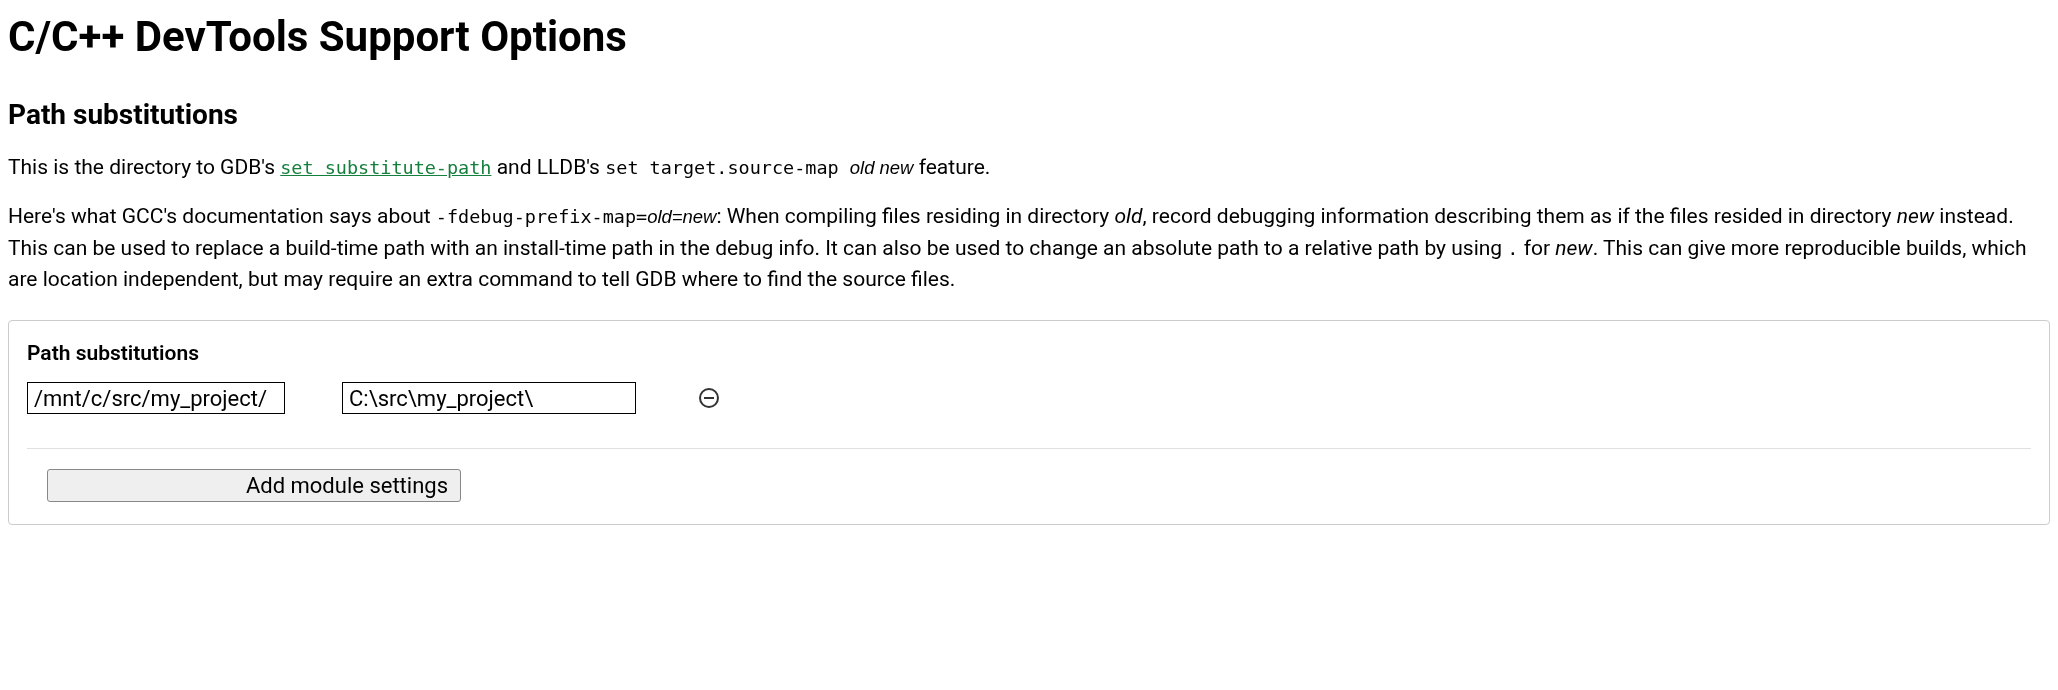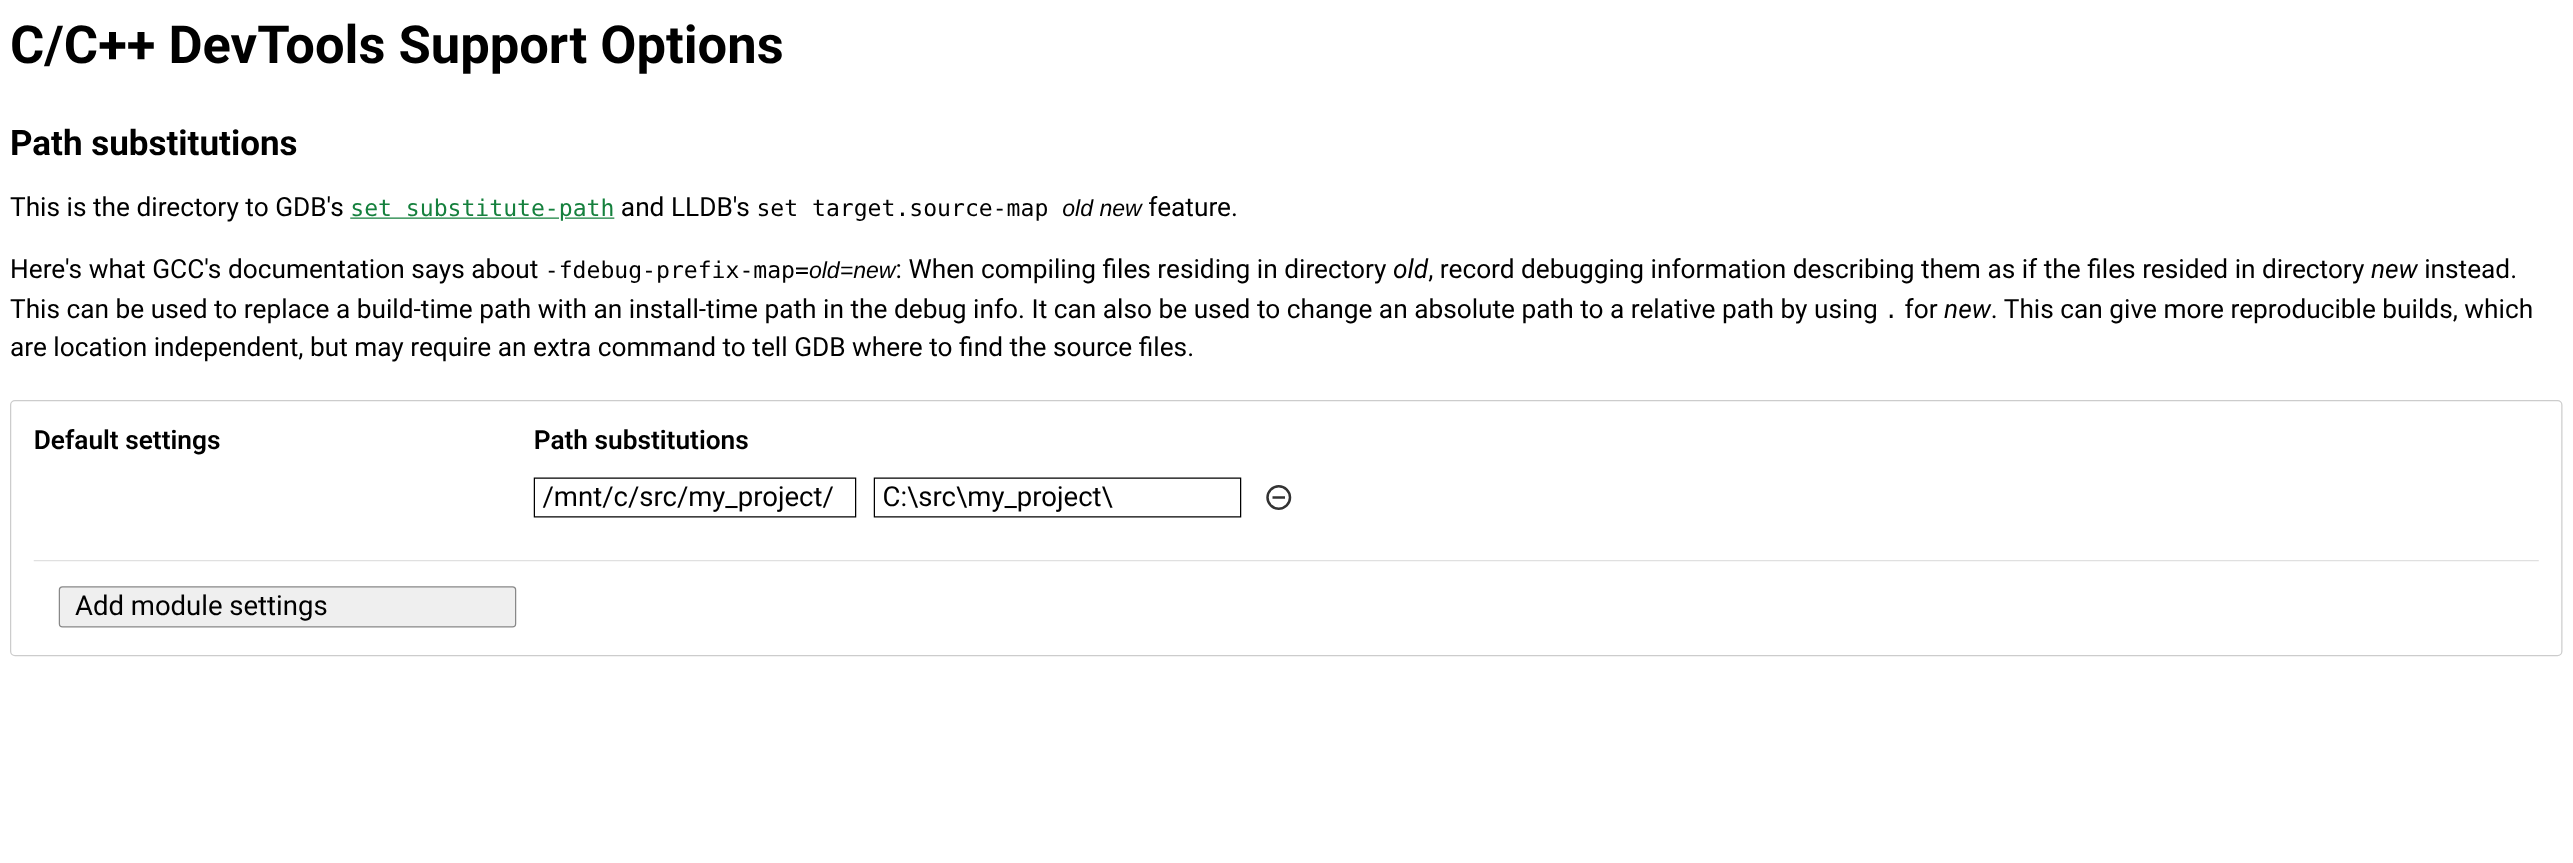--- a/index.html
+++ b/index.html
@@ -69,20 +69,21 @@
     }
     .right-col-label {
       font-weight: 600;
       font-size: 21px;
       margin-bottom: 14px;
     }
     .substitution-row {
       display: flex;
       align-items: center;
       margin-bottom: 12px;
+      gap: 43px;
     }
     .substitution-row input[type="text"] {
       font-size: 22px;
       font-family: inherit;
       padding: 1px 6px;
       height: 32px;
       border: 1px solid #000;
       background: #fff;
       outline: none;
     }
@@ -111,42 +112,41 @@
     }
     hr.divider {
       border: none;
       border-top: 1px solid #e0e0e0;
       margin: 22px 0 20px 0;
     }
     .add-module-row {
       padding-left: 20px;
     }
     .add-module-btn {
-      width: 366px;
-      text-align: left;
+      width: 414px;
+      text-align: right;
     }
   </style>
 </head>
 <body>
 
 <h1>C/C++ DevTools Support Options</h1>
 
 <h2>Path substitutions</h2>
 
 <p>
   <span>This is the directory to GDB's </span><a href="#" class="code-link">set substitute-path</a><span> and LLDB's </span><code>set target.source-map </code><span class="mono-ital">old new</span><span> feature.</span>
 </p>
 
 <p>
   <span>Here's what GCC's documentation says about </span><code>-fdebug-prefix-map=</code><span class="mono-ital">old=new</span><span>: When compiling files residing in directory </span><em class="ital">old</em><span>, record debugging information describing them as if the files resided in directory </span><em class="ital">new</em><span> instead. This can be used to replace a build-time path with an install-time path in the debug info. It can also be used to change an absolute path to a relative path by using </span><code>.</code><span> for </span><em class="ital">new</em><span>. This can give more reproducible builds, which are location independent, but may require an extra command to tell GDB where to find the source files.</span>
 </p>
 
 <div class="settings-box">
   <div class="settings-row">
-    <div class="left-col">Default settings</div>
     <div class="right-col">
       <div class="right-col-label">Path substitutions</div>
 
       <div class="substitution-row">
         <input type="text" class="input-from" value="/mnt/c/src/my_project/" style="">
         <input type="text" class="input-to" value="C:\src\my_project\" style="">
         <span class="remove-icon">
           <svg width="24" height="24" viewBox="0 0 24 24" fill="none" stroke="#333" stroke-width="2">
             <circle cx="12" cy="12" r="9"></circle>
             <line x1="7" y1="12" x2="17" y2="12"></line>

